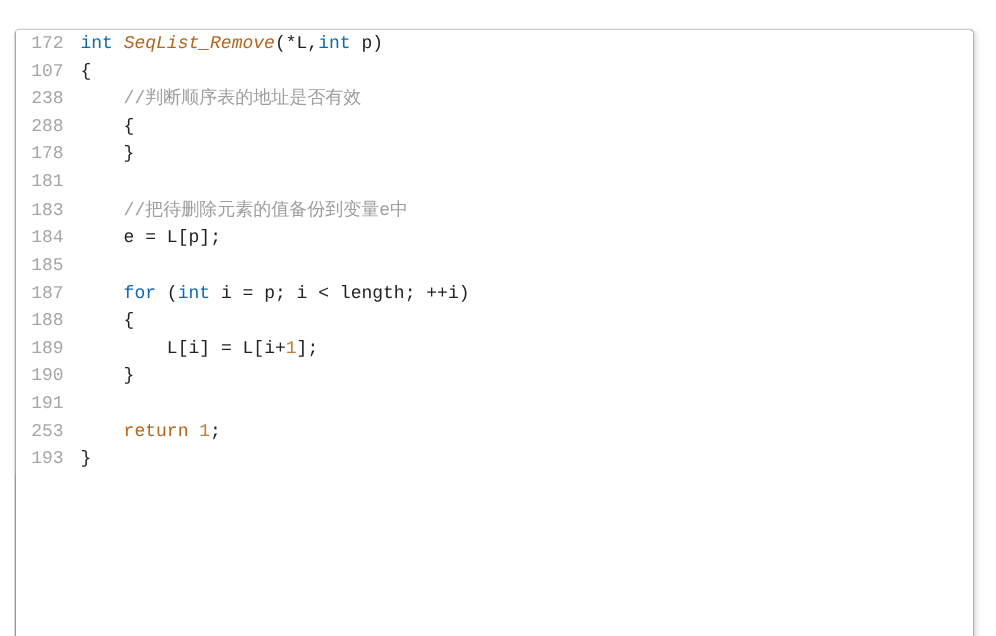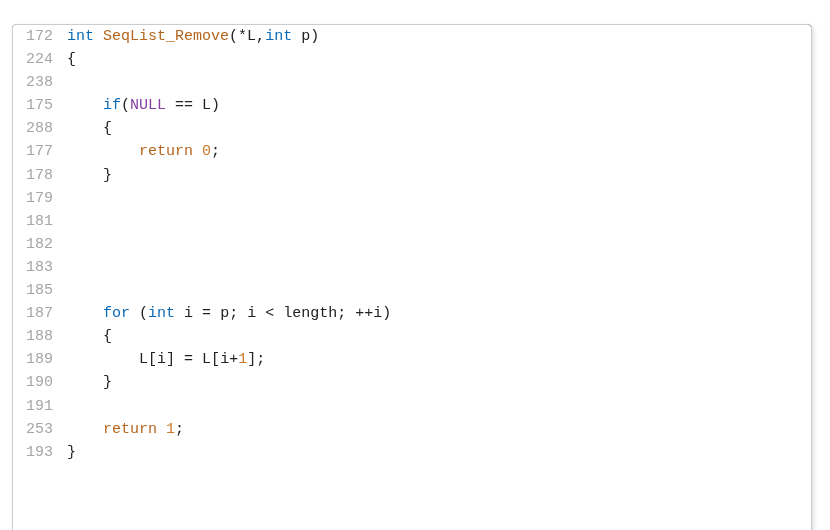--- a/index.html
+++ b/index.html
@@ -64,40 +64,37 @@
   }
 
   
   .kw    { color: #0a6ab6; text-align: right; }              
   .ident { color: #222222; }
   .op    { color: #222222; }
   .punct { color: #222222; }
   .cmt   { color: #9e9e9e; }
   .num   { color: #c97a2a; }
   .null  { color: #8a3fa0; }              
-  .brown { color: #b5651d; }
+  .brown { color: #b5651d; font-style: italic; }
   .ret   { color: #b5651d; }
 </style>
 </head>
 <body>
 
 <div class="frame">
   <div class="code-area">
     <div class="code-lines" id="code-lines">
         <div class="line"><span class="gutter">172</span><span class="gap"></span><span class="code"><span class="kw">int</span><span class="op"> </span><span class="brown">SeqList_Remove</span><span class="punct">(</span><span class="op">*</span><span class="ident">L</span><span class="punct">,</span><span class="kw">int</span><span class="op"> </span><span class="ident">p</span><span class="punct">)</span></span></div>
-        <div class="line"><span class="gutter">224</span><span class="gap"></span><span class="code"><span class="punct">{</span></span></div>
-        <div class="line"><span class="gutter">238</span><span class="gap"></span><span class="code"><span>    </span></span></div>
-        <div class="line"><span class="gutter">175</span><span class="gap"></span><span class="code"><span>    </span><span class="kw">if</span><span class="punct">(</span><span class="null">NULL</span><span class="op"> == </span><span class="ident">L</span><span class="punct">)</span></span></div>
+        <div class="line"><span class="gutter">107</span><span class="gap"></span><span class="code"><span class="punct">{</span></span></div>
+        <div class="line"><span class="gutter">238</span><span class="gap"></span><span class="code"><span>    </span><span class="cmt">//判断顺序表的地址是否有效</span></span></div>
         <div class="line"><span class="gutter">288</span><span class="gap"></span><span class="code"><span>    </span><span class="punct">{</span></span></div>
-        <div class="line"><span class="gutter">177</span><span class="gap"></span><span class="code"><span>        </span><span class="ret">return</span><span class="op"> </span><span class="num">0</span><span class="punct">;</span></span></div>
         <div class="line"><span class="gutter">178</span><span class="gap"></span><span class="code"><span>    </span><span class="punct">}</span></span></div>
-        <div class="line"><span class="gutter">179</span><span class="gap"></span><span class="code"></span></div>
         <div class="line"><span class="gutter">181</span><span class="gap"></span><span class="code"></span></div>
-        <div class="line"><span class="gutter">182</span><span class="gap"></span><span class="code"></span></div>
-        <div class="line"><span class="gutter">183</span><span class="gap"></span><span class="code"><span>    </span></span></div>
+        <div class="line"><span class="gutter">183</span><span class="gap"></span><span class="code"><span>    </span><span class="cmt">//把待删除元素的值备份到变量e中</span></span></div>
+        <div class="line"><span class="gutter">184</span><span class="gap"></span><span class="code"><span>    </span><span class="ident">e</span><span class="op"> = </span><span class="ident">L</span><span class="punct">[</span><span class="ident">p</span><span class="punct">]</span><span class="punct">;</span></span></div>
         <div class="line"><span class="gutter">185</span><span class="gap"></span><span class="code"></span></div>
         <div class="line"><span class="gutter">187</span><span class="gap"></span><span class="code"><span>    </span><span class="kw">for</span><span class="op"> </span><span class="punct">(</span><span class="kw">int</span><span class="op"> </span><span class="ident">i</span><span class="op"> = </span><span class="ident">p</span><span class="punct">;</span><span class="op"> </span><span class="ident">i</span><span class="op"> &lt; </span><span class="ident">length</span><span class="punct">;</span><span class="op"> ++</span><span class="ident">i</span><span class="punct">)</span></span></div>
         <div class="line"><span class="gutter">188</span><span class="gap"></span><span class="code"><span>    </span><span class="punct">{</span></span></div>
         <div class="line"><span class="gutter">189</span><span class="gap"></span><span class="code"><span>        </span><span class="ident">L</span><span class="punct">[</span><span class="ident">i</span><span class="punct">]</span><span class="op"> = </span><span class="ident">L</span><span class="punct">[</span><span class="ident">i</span><span class="op">+</span><span class="num">1</span><span class="punct">]</span><span class="punct">;</span></span></div>
         <div class="line"><span class="gutter">190</span><span class="gap"></span><span class="code"><span>    </span><span class="punct">}</span></span></div>
         <div class="line"><span class="gutter">191</span><span class="gap"></span><span class="code"></span></div>
         <div class="line"><span class="gutter">253</span><span class="gap"></span><span class="code"><span>    </span><span class="ret">return</span><span class="op"> </span><span class="num">1</span><span class="punct">;</span></span></div>
         <div class="line"><span class="gutter">193</span><span class="gap"></span><span class="code"><span class="punct">}</span></span></div>
       </div>
   </div>

